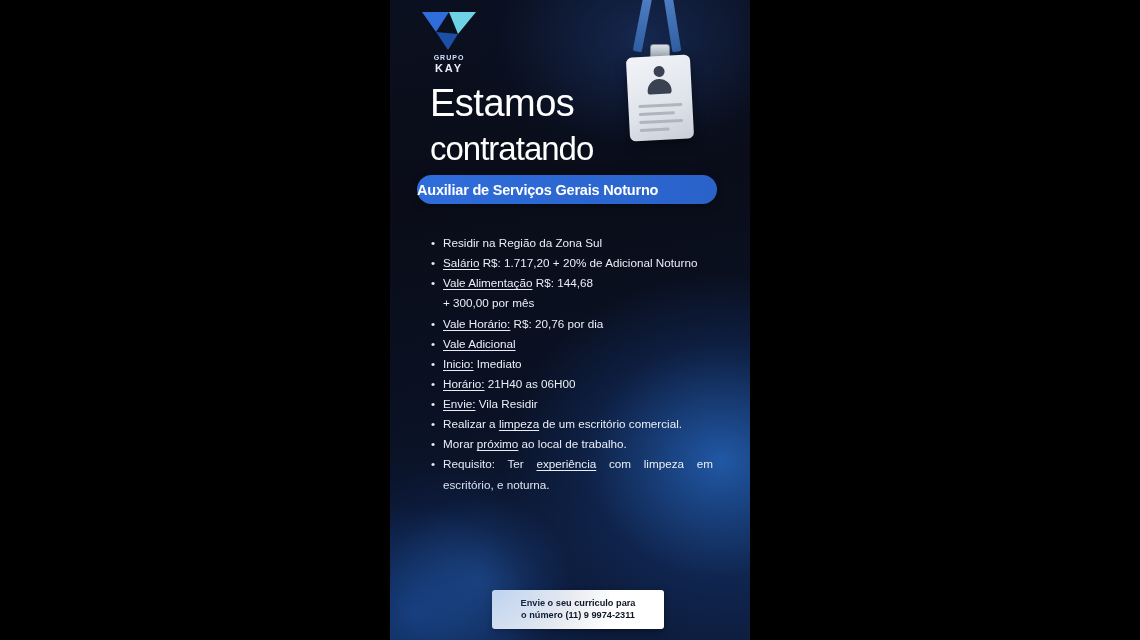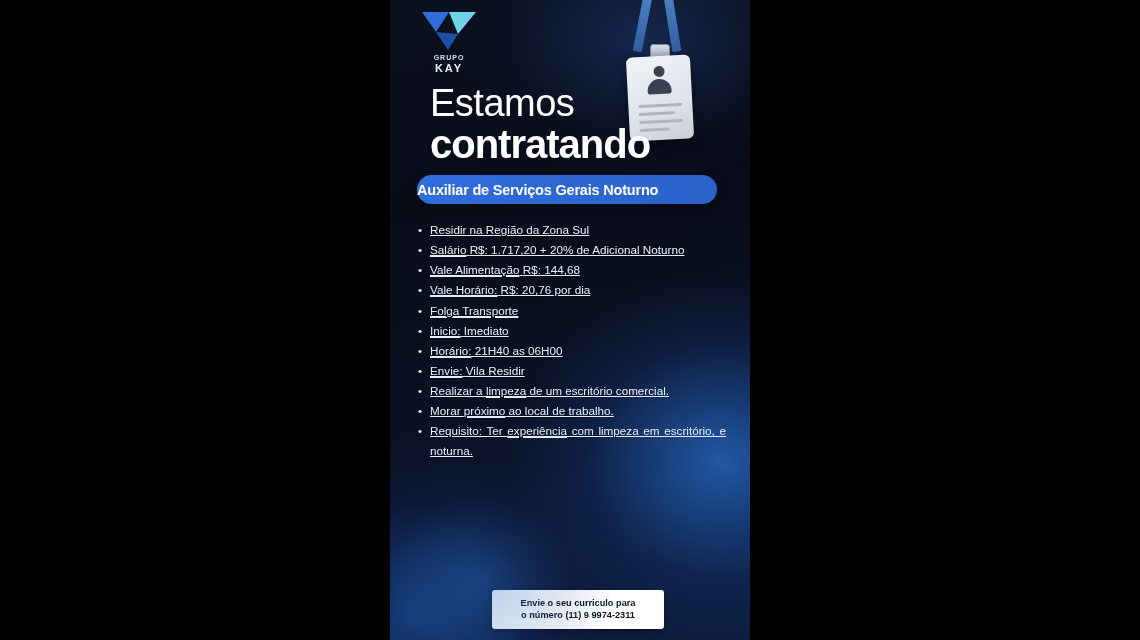--- a/index.html
+++ b/index.html
@@ -160,25 +160,25 @@
   }
   .headline .l1 {
     color: #ffffff;
     font-size: 38px;
     line-height: 0.98;
     font-weight: 400;
     letter-spacing: -0.5px;
   }
   .headline .l2 {
     color: #ffffff;
-    font-size: 40px;
+    font-size: 33px;
     line-height: 1.0;
-    font-weight: 700;
+    font-weight: 400;
     letter-spacing: -1px;
-    margin-top: 2px;
+    margin-top: 10px;
   }
 
   .role-pill {
     position: absolute;
     left: 27px;
     top: 175px;
     width: 300px;
     height: 29px;
     border-radius: 15px;
     background: linear-gradient(90deg, #2f6ddb 0%, #2a62c9 100%);
@@ -199,24 +199,23 @@
   .details {
     position: absolute;
     left: 24px;
     top: 220px;
     width: 312px;
     color: #e9eef6;
     font-size: 11.7px;
     line-height: 1.72;
   }
   .details ul {
-    margin: 0;
+    margin: 13px;
     padding-left: 16px;
     list-style: none;
-    text-decoration: underline;
   }
   .details li {
     position: relative;
     margin: 0 0 0 0;
     text-align: justify;
     text-justify: inter-word;
   }
   .details li::before {
     content: "•";
     position: absolute;
@@ -300,26 +299,29 @@
           <span>Residir na Região da Zona Sul</span>
         </li>
         <li>
           <span class="u">Salário</span>
           <span>R$: 1.717,20 + 20% de Adicional Noturno</span>
         </li>
         <li>
           <span class="u">Vale Alimentação</span>
           <span>R$: 144,68</span>
         </li>
+        <li class="nobullet loose-line">
+          <span>+ 300,00 por mês</span>
+        </li>
         <li>
           <span class="u">Vale Horário:</span>
           <span>R$: 20,76 por dia</span>
         </li>
         <li>
-          <span class="u">Folga Transporte</span>
+          <span class="u">Vale Adicional</span>
         </li>
         <li>
           <span class="u">Inicio:</span>
           <span>Imediato</span>
         </li>
         <li>
           <span class="u">Horário:</span>
           <span>21H40 as 06H00</span>
         </li>
         <li>

